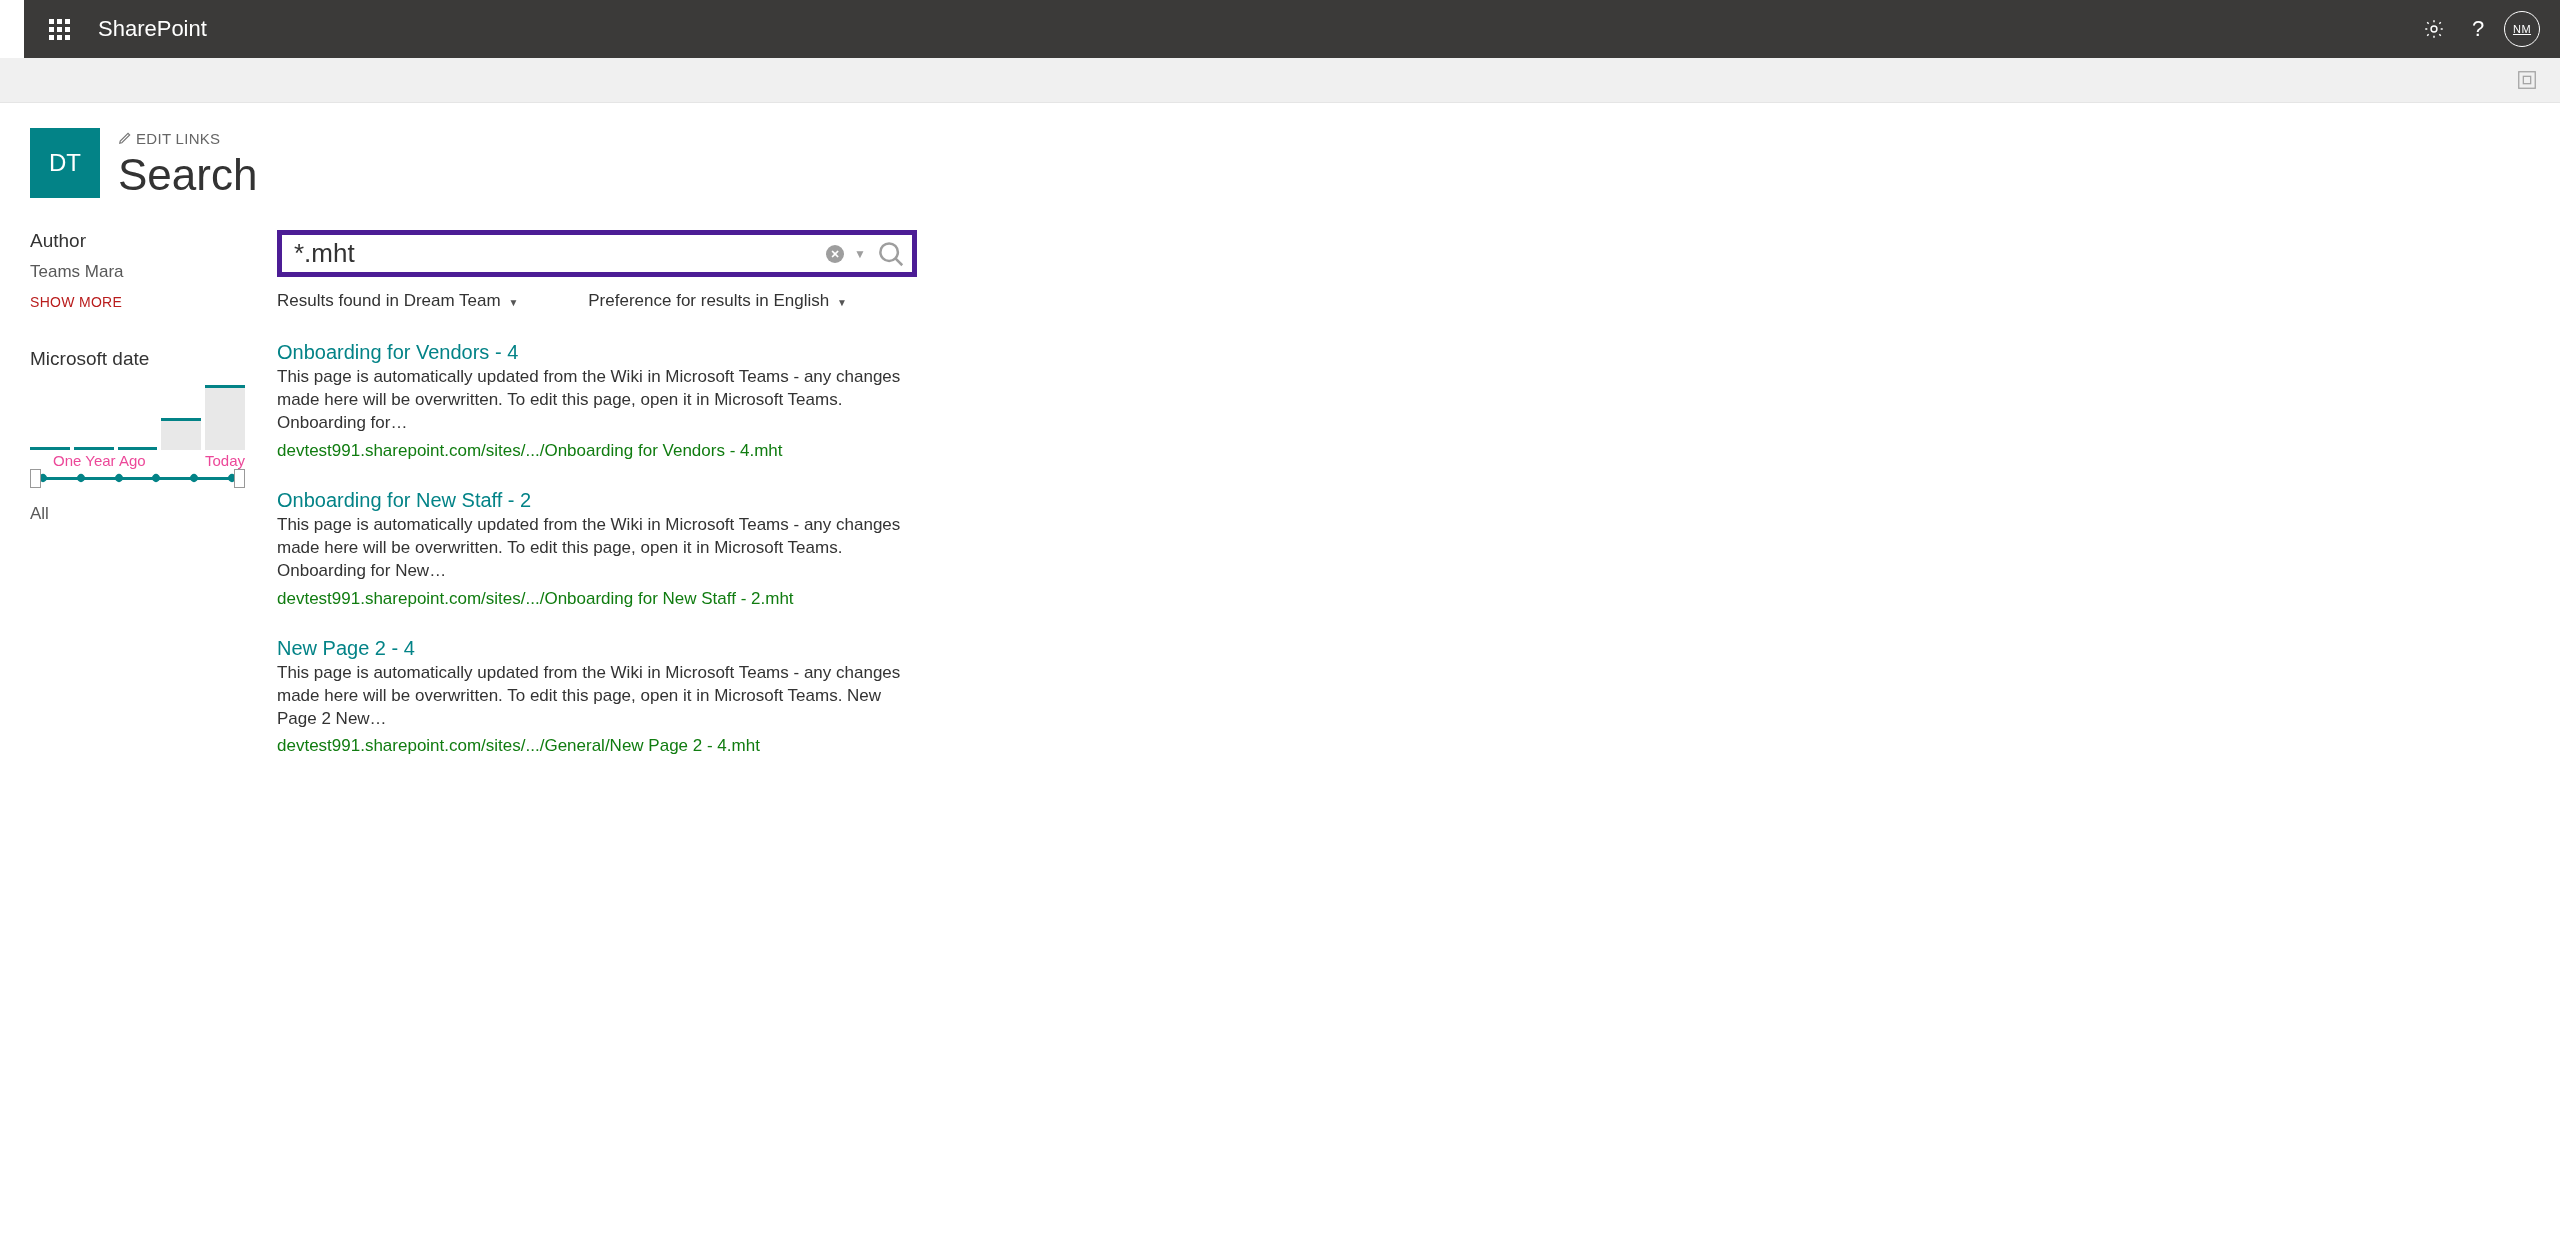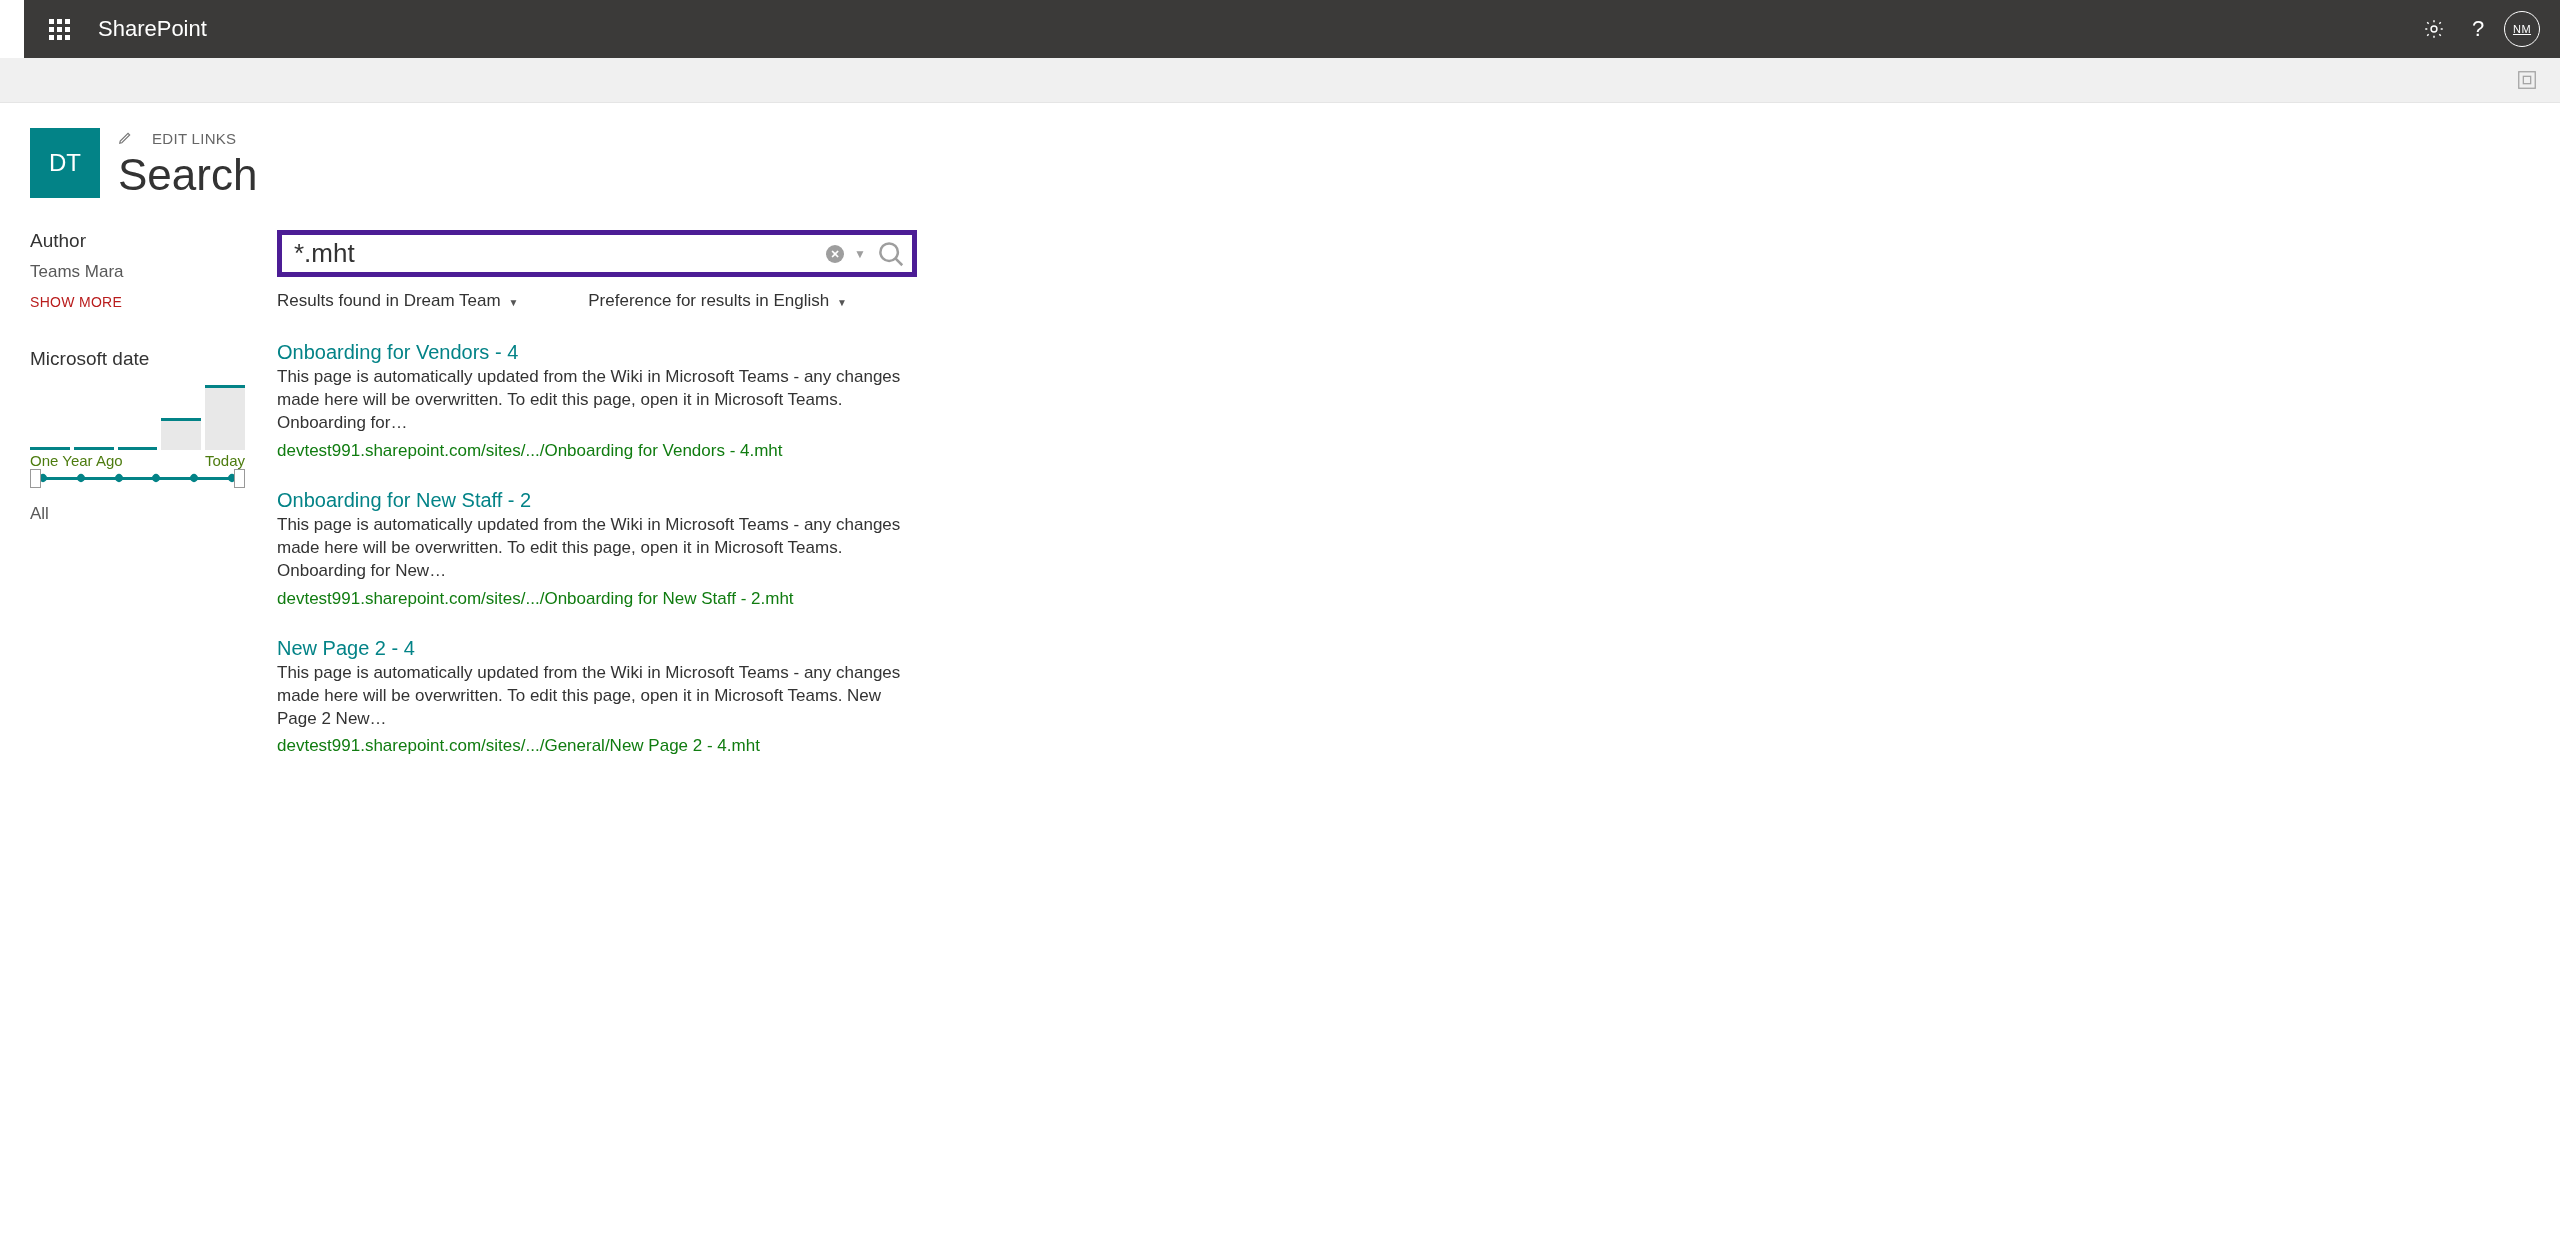--- a/index.html
+++ b/index.html
@@ -23,37 +23,37 @@
 .focus-icon { width:22px; height:22px; cursor:pointer; opacity:.55;}
 
 
 .page-wrap { padding: 25px 30px; }
 .header-row { display: flex; align-items: center; gap: 18px; margin-bottom: 32px; }
 .site-logo {
   width: 70px; height: 70px; background: #038387; color: #fff;
   display: flex; align-items: center; justify-content: center;
   font-size: 24px; font-weight: 400;
 }
-.edit-links-row { display:flex; align-items:center; gap:20px; color:#666; font-size:15px; letter-spacing:.3px; margin-bottom:6px; cursor:pointer; }
+.edit-links-row { display:flex; align-items:center; gap:4px; color:#666; font-size:15px; letter-spacing:.3px; margin-bottom:6px; cursor:pointer; }
 .page-title { font-size: 44px; font-weight: 300; color: #333; line-height:1; }
 
 
 .body-row { display: flex; gap: 32px; }
 .refiners { width: 215px; flex-shrink: 0; }
 .results-col { flex: 1; max-width: 640px; }
 
 .ref-heading { font-size: 19px; font-weight:400; color: #333; margin-bottom: 10px; }
 .ref-item { color:#595959; font-size:17px; margin-bottom:12px; cursor:pointer; }
 .ref-showmore { color:#b91c1c; font-size:14px; letter-spacing:.3px; cursor:pointer; }
 .ref-section { margin-bottom: 38px; }
 
 
 .histo { height: 70px; display: flex; align-items: flex-end; gap: 4px; margin-bottom:2px;}
 .histo-bar { flex:1; background: #e8e8e8; border-top: 3px solid #038387; }
-.histo-labels { display:flex; justify-content:space-between; font-size:15px; color:#4d7c0f; margin-bottom:8px;}
+.histo-labels { display:flex; justify-content:space-between; font-size:15px; color:#ec4899; margin-bottom:8px;margin-left:23px;}
 .slider-track { position:relative; height:3px; background:#038387; margin:0 9px 12px 9px;}
 .slider-track .handle { position:absolute; top:-8px; width:11px; height:19px; background:#fff; border:1px solid #999; cursor:pointer;}
 .slider-track .h-left{ left:-9px;} .slider-track .h-right{ right:-9px;}
 .slider-ticks { position:absolute; left:0; right:0; top:-3px; display:flex; justify-content:space-between;}
 .slider-ticks span{ width:8px; height:8px; background:#038387; border-radius:50%; transform: rotate(45deg);}
 
 
 .searchbox-wrap { border: 5px solid #4c1d95; padding: 3px 6px 3px 12px; display:flex; align-items:center; margin-bottom:14px; }
 .search-input { border: none; outline: none; flex:1; font-size: 26px; font-weight:300; font-family:inherit; color:#333; background:transparent; }
 .search-icons { display:flex; align-items:center; gap:10px; }

